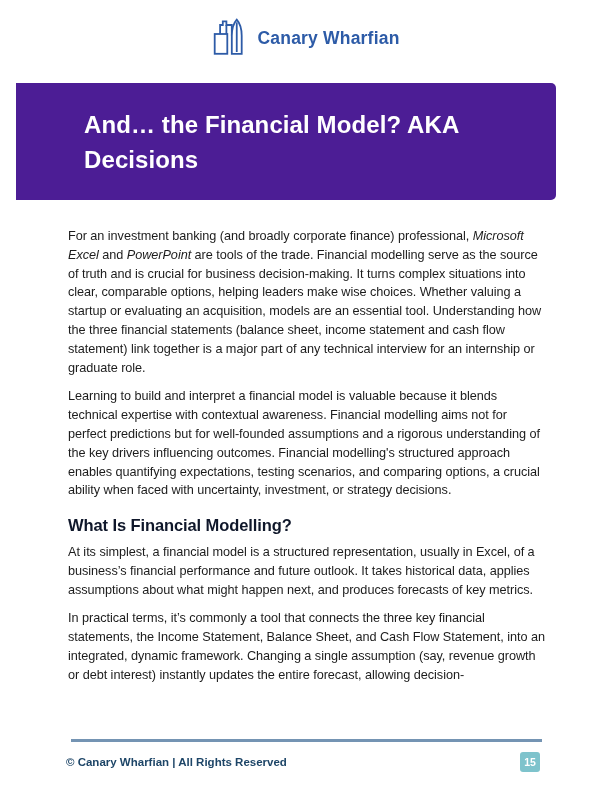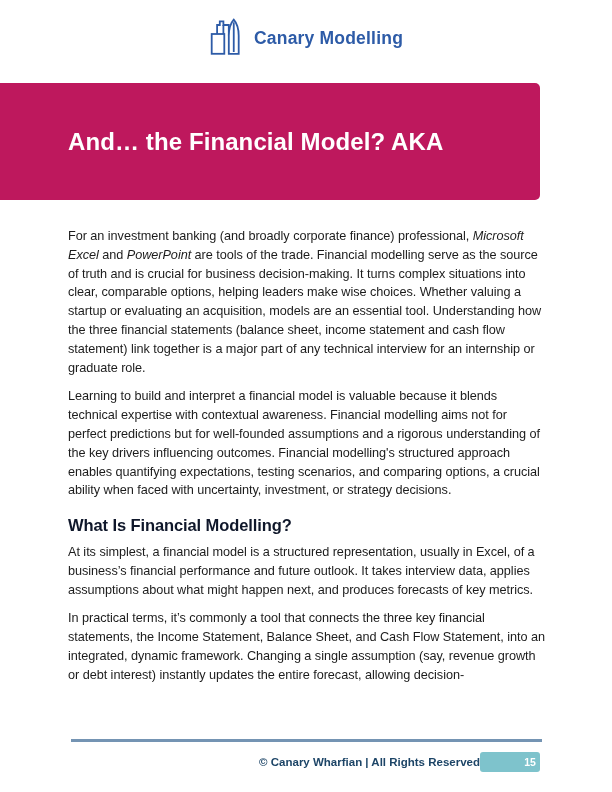--- a/index.html
+++ b/index.html
@@ -27,24 +27,24 @@
     color: #2d5ba7;
     font-size: 17.5px;
     font-weight: bold;
     letter-spacing: 0.2px;
   }
 
   
   .title-banner {
     position: absolute;
     top: 83px;
-    left: 0;
+    left: 16px;
     width: 540px;
     height: 117px;
-    background: #be185d;
+    background: #4c1d95;
     border-radius: 0 5px 5px 0;
     box-sizing: border-box;
     padding-left: 68px;
     padding-right: 16px;
     display: flex;
     flex-direction: column;
     justify-content: center;
   }
   .title-line {
     color: #ffffff;
@@ -80,74 +80,74 @@
     position: absolute;
     top: 739px;
     left: 71px;
     width: 471px;
     height: 2.5px;
     background: #7494b3;
   }
   .footer-row {
     position: absolute;
     top: 751px;
-    left: 82px;
+    left: 66px;
     right: 72px;
     height: 22px;
     display: flex;
-    justify-content: flex-end;
+    justify-content: space-between;
     align-items: center;
   }
   .footer-copy {
     color: #1d4567;
     font-size: 11.5px;
     font-weight: 600;
   }
   .page-badge {
     width: 20px;
     height: 20px;
     background: #7ec3cc;
     border-radius: 3px;
     color: #ffffff;
     font-size: 10.5px;
     font-weight: bold;
     display: flex;
     align-items: center;
     justify-content: center;
-    padding-left: 40px;
   }
 </style>
 </head>
 <body>
 
 <div class="page">
 
   <div class="logo-row">
     <svg class="logo-icon" viewBox="0 0 40 46">
 
       <path d="M9 40 L9 8 L12 8 L12 4 L16 4 L16 8 L22 8 L22 20" fill="none" stroke="#2d5ba7" stroke-width="2"></path>
       <line x1="16" y1="8" x2="16" y2="18" stroke="#2d5ba7" stroke-width="2"></line>
 
       <path d="M27.5 2 C23.5 6.5 22 13 22 20 L22 40 L33 40 L33 20 C33 13 31.5 6.5 27.5 2 Z" fill="#ffffff" stroke="#2d5ba7" stroke-width="2"></path>
       <line x1="27.5" y1="5" x2="27.5" y2="38" stroke="#2d5ba7" stroke-width="2"></line>
 
       <rect x="3" y="18" width="14" height="22" fill="#ffffff" stroke="#2d5ba7" stroke-width="2"></rect>
     </svg>
-    <span class="logo-text">Canary Modelling</span>
+    <span class="logo-text">Canary Wharfian</span>
   </div>
 
   <div class="title-banner">
     <div class="title-line">And… the Financial Model? AKA</div>
+    <div class="title-line">Decisions</div>
   </div>
 
   <div class="content">
     <p><span>For an investment banking (and broadly corporate finance) professional, </span><em>Microsoft Excel</em><span> and </span><em>PowerPoint</em><span> are tools of the trade. Financial modelling serve as the source of truth and is crucial for business decision-making. It turns complex situations into clear, comparable options, helping leaders make wise choices. Whether valuing a startup or evaluating an acquisition, models are an essential tool. Understanding how the three financial statements (balance sheet, income statement and cash flow statement) link together is a major part of any technical interview for an internship or graduate role.</span></p>
     <p>Learning to build and interpret a financial model is valuable because it blends technical expertise with contextual awareness. Financial modelling aims not for perfect predictions but for well-founded assumptions and a rigorous understanding of the key drivers influencing outcomes. Financial modelling's structured approach enables quantifying expectations, testing scenarios, and comparing options, a crucial ability when faced with uncertainty, investment, or strategy decisions.</p>
     <h2 class="section-heading">What Is Financial Modelling?</h2>
-    <p>At its simplest, a financial model is a structured representation, usually in Excel, of a business’s financial performance and future outlook. It takes interview data, applies assumptions about what might happen next, and produces forecasts of key metrics.</p>
+    <p>At its simplest, a financial model is a structured representation, usually in Excel, of a business’s financial performance and future outlook. It takes historical data, applies assumptions about what might happen next, and produces forecasts of key metrics.</p>
     <p>In practical terms, it’s commonly a tool that connects the three key financial statements, the Income Statement, Balance Sheet, and Cash Flow Statement, into an integrated, dynamic framework. Changing a single assumption (say, revenue growth or debt interest) instantly updates the entire forecast, allowing decision-</p>
   </div>
 
   <div class="footer-rule"></div>
   <div class="footer-row">
     <span class="footer-copy">© Canary Wharfian | All Rights Reserved</span>
     <span class="page-badge">15</span>
   </div>
 
 </div>

